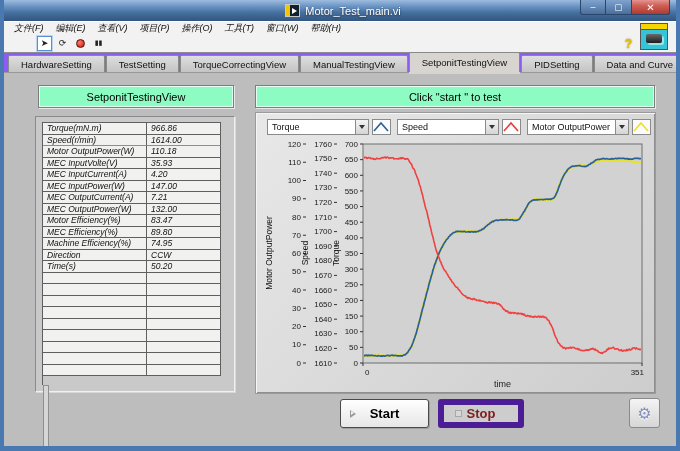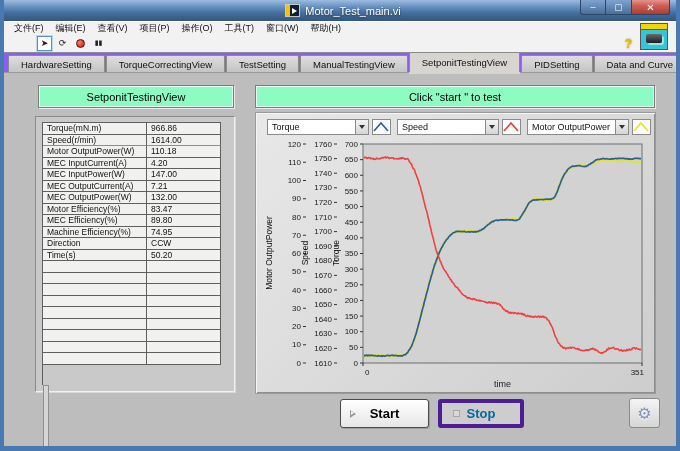--- a/index.html
+++ b/index.html
@@ -16,21 +16,21 @@
   .appicon::after { content:""; position:absolute; left:6px; top:3px; border-left:5px solid #fff; border-top:3px solid transparent; border-bottom:3px solid transparent; }
   .wtitle { color:#fff; font-size:11px; text-shadow:0 1px 2px #20344f; }
   .winctrls { position:absolute; right:10px; top:0; display:flex; }
   .wbtn { height:15px; border:1px solid #2b466b; border-top:none; display:flex; align-items:center; justify-content:center;
           color:#fff; font-size:9px; background:linear-gradient(180deg,#7fa3cd,#4a6f9d); }
   .wbtn.min { width:26px; border-radius:0 0 0 3px; }
   .wbtn.max { width:26px; border-left:none; }
   .wbtn.close { width:38px; border-left:none; border-radius:0 0 3px 0; background:linear-gradient(180deg,#e49390,#ce5f56 40%,#b03a30); font-size:10px; }
   
   .menubar { position:absolute; left:0; top:21px; width:672px; height:13px; background:#f2f2f2; display:flex; align-items:center; padding-left:4px; border-top:1px solid #fff; }
-  .menu-item { font-size:9px; color:#111; padding:0 6px; cursor:default; }
+  .menu-item { font-size:9px; color:#111; padding:0 6px; cursor:default;font-style:italic; }
   .toolbar { position:absolute; left:0; top:34px; width:672px; height:19px; background:#f2f2f2; border-bottom:1px solid #8c8c8c; display:flex; align-items:center; padding-left:33px; }
   .tbtn { width:15px; height:15px; margin-right:3px; display:flex; align-items:center; justify-content:center; font-size:9px; color:#222; background:#f2f2f2; border:1px solid transparent; }
   .tbtn.run { background:#fff; border:1px solid #5a8fd0; box-shadow:0 0 0 1px #bcd4ee; }
   .abortdot { width:9px; height:9px; border-radius:50%; background:radial-gradient(circle at 35% 35%, #ff7a6d, #c41808); border:1px solid #5f0c04; }
   .helpq { position:absolute; right:44px; top:37px; color:#e8c000; font-size:12px; font-weight:bold; text-shadow:0 0 2px #8a6d00; }
   .viicon { position:absolute; right:8px; top:23px; width:28px; height:27px; border:1px solid #555; background:#35c4d8; }
   .viicon .stripe { height:6px; background:#f5d400; border-bottom:1px solid #555; }
   .viicon .plug { position:absolute; left:5px; top:10px; width:16px; height:9px; background:linear-gradient(180deg,#6a6a6a,#1d1d1d); border-radius:2px; box-shadow:2px 2px 0 rgba(255,255,255,.5); }
   
   .tabstrip { position:absolute; left:0; top:53px; width:672px; height:20px; display:flex; align-items:flex-end; padding-left:4px; border-bottom:1px solid #999; background:#8b5cf6; }
@@ -39,21 +39,21 @@
   .tab.active { height:20px; background:#d8d5d0; z-index:2; box-shadow:0 2px 0 #d8d5d0; }
   
   .content { position:absolute; left:0; top:73px; width:672px; height:373px; background:#bdbdbd; }
   .banner { position:absolute; height:23px; background:#8dfcc2; border:1px solid #7d7d7d; box-shadow:inset 0 0 0 1px rgba(255,255,255,.75), 1px 1px 0 #e9e9e9;
             display:flex; align-items:center; justify-content:center; font-size:11px; color:#000; }
   .banner.left { left:34px; top:12px; width:196px; }
   .banner.right { left:251px; top:12px; width:400px; }
   
   .tablepanel { position:absolute; left:31px; top:43px; width:200px; height:276px; background:#c9c9c9;
                 border-top:1px solid #8a8a8a; border-left:1px solid #8a8a8a; border-right:1px solid #f0f0f0; border-bottom:1px solid #f0f0f0;
-                box-shadow:1px 1px 0 #d8d8d8; padding:5px 8px 6px 6px; }
+                box-shadow:1px 1px 0 #d8d8d8; padding:5px 8px 6px 6px;font-style:italic; }
   .dtable { width:179px; height:100%; border-left:1px solid #5f5f5f; border-top:1px solid #5f5f5f; background:#c9c9c9; float:left; }
   .trow { display:flex; height:11.5px; }
   .tcell { background:#f1f1f0; border-right:1px solid #5f5f5f; border-bottom:1px solid #5f5f5f; font-size:8.5px; color:#111; line-height:10.5px; padding-left:4px; overflow:hidden; white-space:nowrap; }
   .tcell.lbl { width:104px; }
   .tcell.val { width:74px; }
   .trow.hl .tcell { border-bottom-color:#c09000; }
   .scrollstrip { float:left; width:6px; height:100%; margin-left:1px; background:#d6d6d6; border:1px solid #8f8f8f; }
   
   .chartpanel { position:absolute; left:251px; top:39px; width:401px; height:282px;
                 background:linear-gradient(135deg,#e8e8e8,#cdcdcd); border:1px solid #9a9a9a;
@@ -64,22 +64,22 @@
   .combo .arrow { width:14px; background:linear-gradient(180deg,#f4f4f4,#d5d5d5); border:1px solid #8a8a8a; display:flex; align-items:center; justify-content:center; }
   .combo .arrow::after { content:""; border-left:3px solid transparent; border-right:3px solid transparent; border-top:4px solid #333; }
   .sample { width:19px; height:16px; background:#fbfbfb; border:1px solid #8a8a8a; margin-right:6px; }
   .chartsvg { position:absolute; left:0; top:0; }
   
   .btn-start { position:absolute; left:336px; top:326px; width:89px; height:29px; background:linear-gradient(180deg,#ffffff,#e6e6e6);
                border:1px solid #4a4a4a; border-radius:3px; font-size:13px; font-weight:bold; color:#000;
                display:flex; align-items:center; justify-content:center; box-shadow:1px 1px 0 #9f9f9f; }
   .btn-start .glyph { position:absolute; left:9px; width:0; height:0; border-left:6px solid #9a9a9a; border-top:4px solid transparent; border-bottom:4px solid transparent; }
   .btn-start .glyph::after { content:""; position:absolute; left:-5px; top:-2.5px; width:0; height:0; border-left:3.5px solid #f2f2f2; border-top:2.5px solid transparent; border-bottom:2.5px solid transparent; }
-  .btn-stop { position:absolute; left:434px; top:326px; width:86px; height:29px; background:#cdcdcd; border:4px solid #4c1d95; border-radius:3px;
-              font-size:13px; font-weight:bold; color:#0369a1; display:flex; align-items:center; justify-content:center; }
+  .btn-stop { position:absolute; left:434px; top:326px; width:86px; height:29px; background:#cdcdcd; border:6px solid #4c1d95; border-radius:3px;
+              font-size:13px; font-weight:bold; color:#7f1d1d; display:flex; align-items:center; justify-content:center; }
   .btn-stop .glyph { position:absolute; left:11px; width:7px; height:7px; border:1px solid #a8a8a8; background:#d8d8d8; }
   .btn-gear { position:absolute; left:625px; top:325px; width:31px; height:30px; background:linear-gradient(180deg,#f4f4f4,#d6d6d6);
               border:1px solid #8a8a8a; border-radius:3px; display:flex; align-items:center; justify-content:center;
               color:#8492bd; font-size:16px; text-shadow:0 1px 0 #fff; }
 </style>
 </head>
 <body>
 
 <div class="window">
 
@@ -125,22 +125,22 @@
       </div>
   </div>
   <div class="helpq">?</div>
   <div class="viicon">
     <div class="stripe"></div>
     <div class="plug"></div>
   </div>
 
   <div class="tabstrip" id="tabstrip">
       <div class="tab">HardwareSetting</div>
+      <div class="tab">TestSetting</div>
       <div class="tab">TorqueCorrectingView</div>
-      <div class="tab">TestSetting</div>
       <div class="tab">ManualTestingView</div>
       <div class="tab active">SetponitTestingView</div>
       <div class="tab">PIDSetting</div>
       <div class="tab">Data and Curve</div>
     </div>
 
   <div class="content">
     <div class="banner left">
         <span>SetponitTestingView</span>
       </div>
@@ -154,20 +154,24 @@
             <div class="tcell lbl">Torque(mN.m)</div>
             <div class="tcell val">966.86</div>
           </div>
           <div class="trow hl">
             <div class="tcell lbl">Speed(r/min)</div>
             <div class="tcell val">1614.00</div>
           </div>
           <div class="trow">
             <div class="tcell lbl">Motor OutputPower(W)</div>
             <div class="tcell val">110.18</div>
+          </div>
+          <div class="trow">
+            <div class="tcell lbl">MEC InputVolte(V)</div>
+            <div class="tcell val">35.93</div>
           </div>
           <div class="trow">
             <div class="tcell lbl">MEC InputCurrent(A)</div>
             <div class="tcell val">4.20</div>
           </div>
           <div class="trow">
             <div class="tcell lbl">MEC InputPower(W)</div>
             <div class="tcell val">147.00</div>
           </div>
           <div class="trow">

